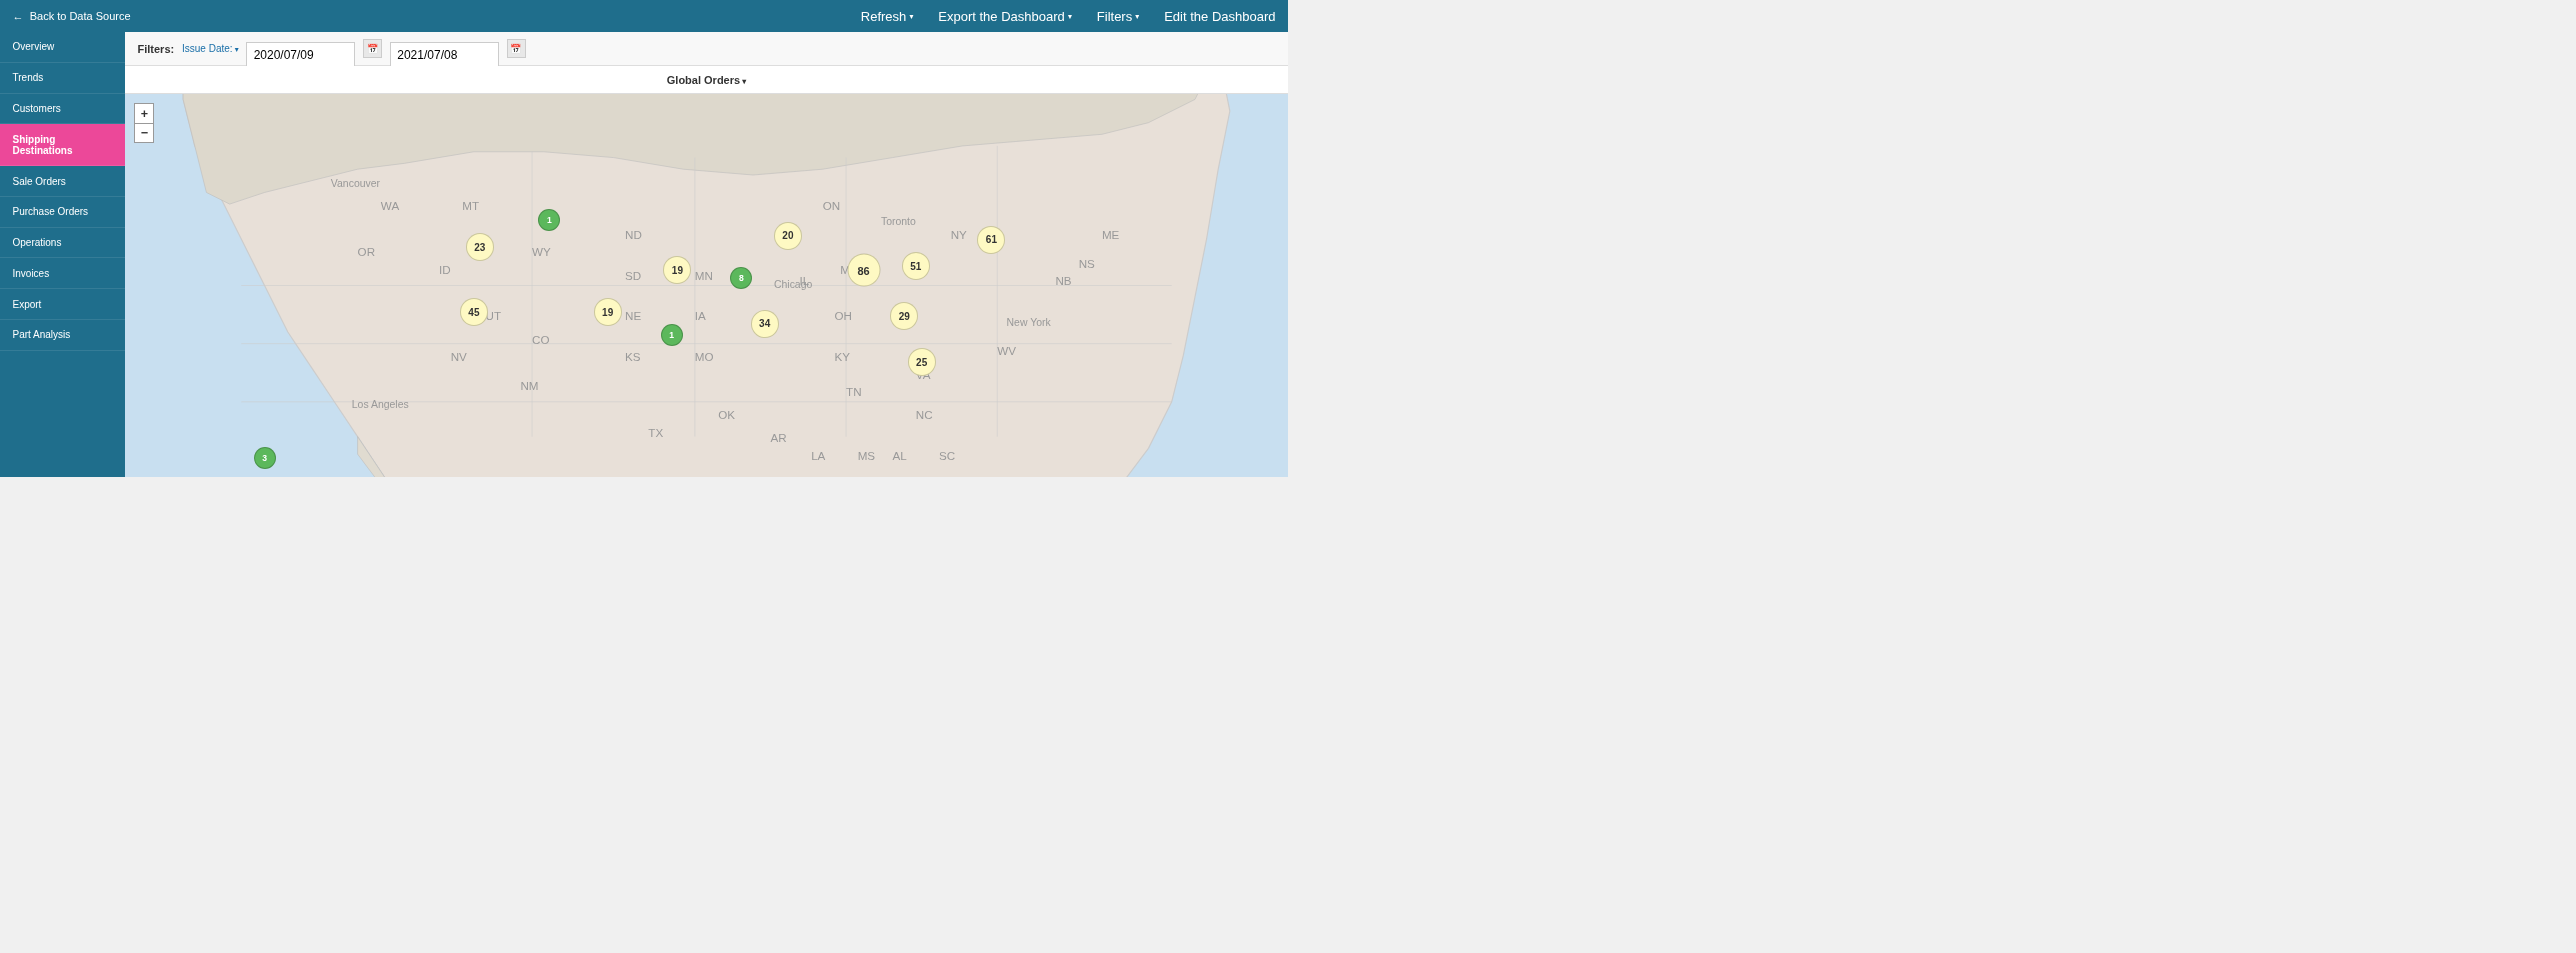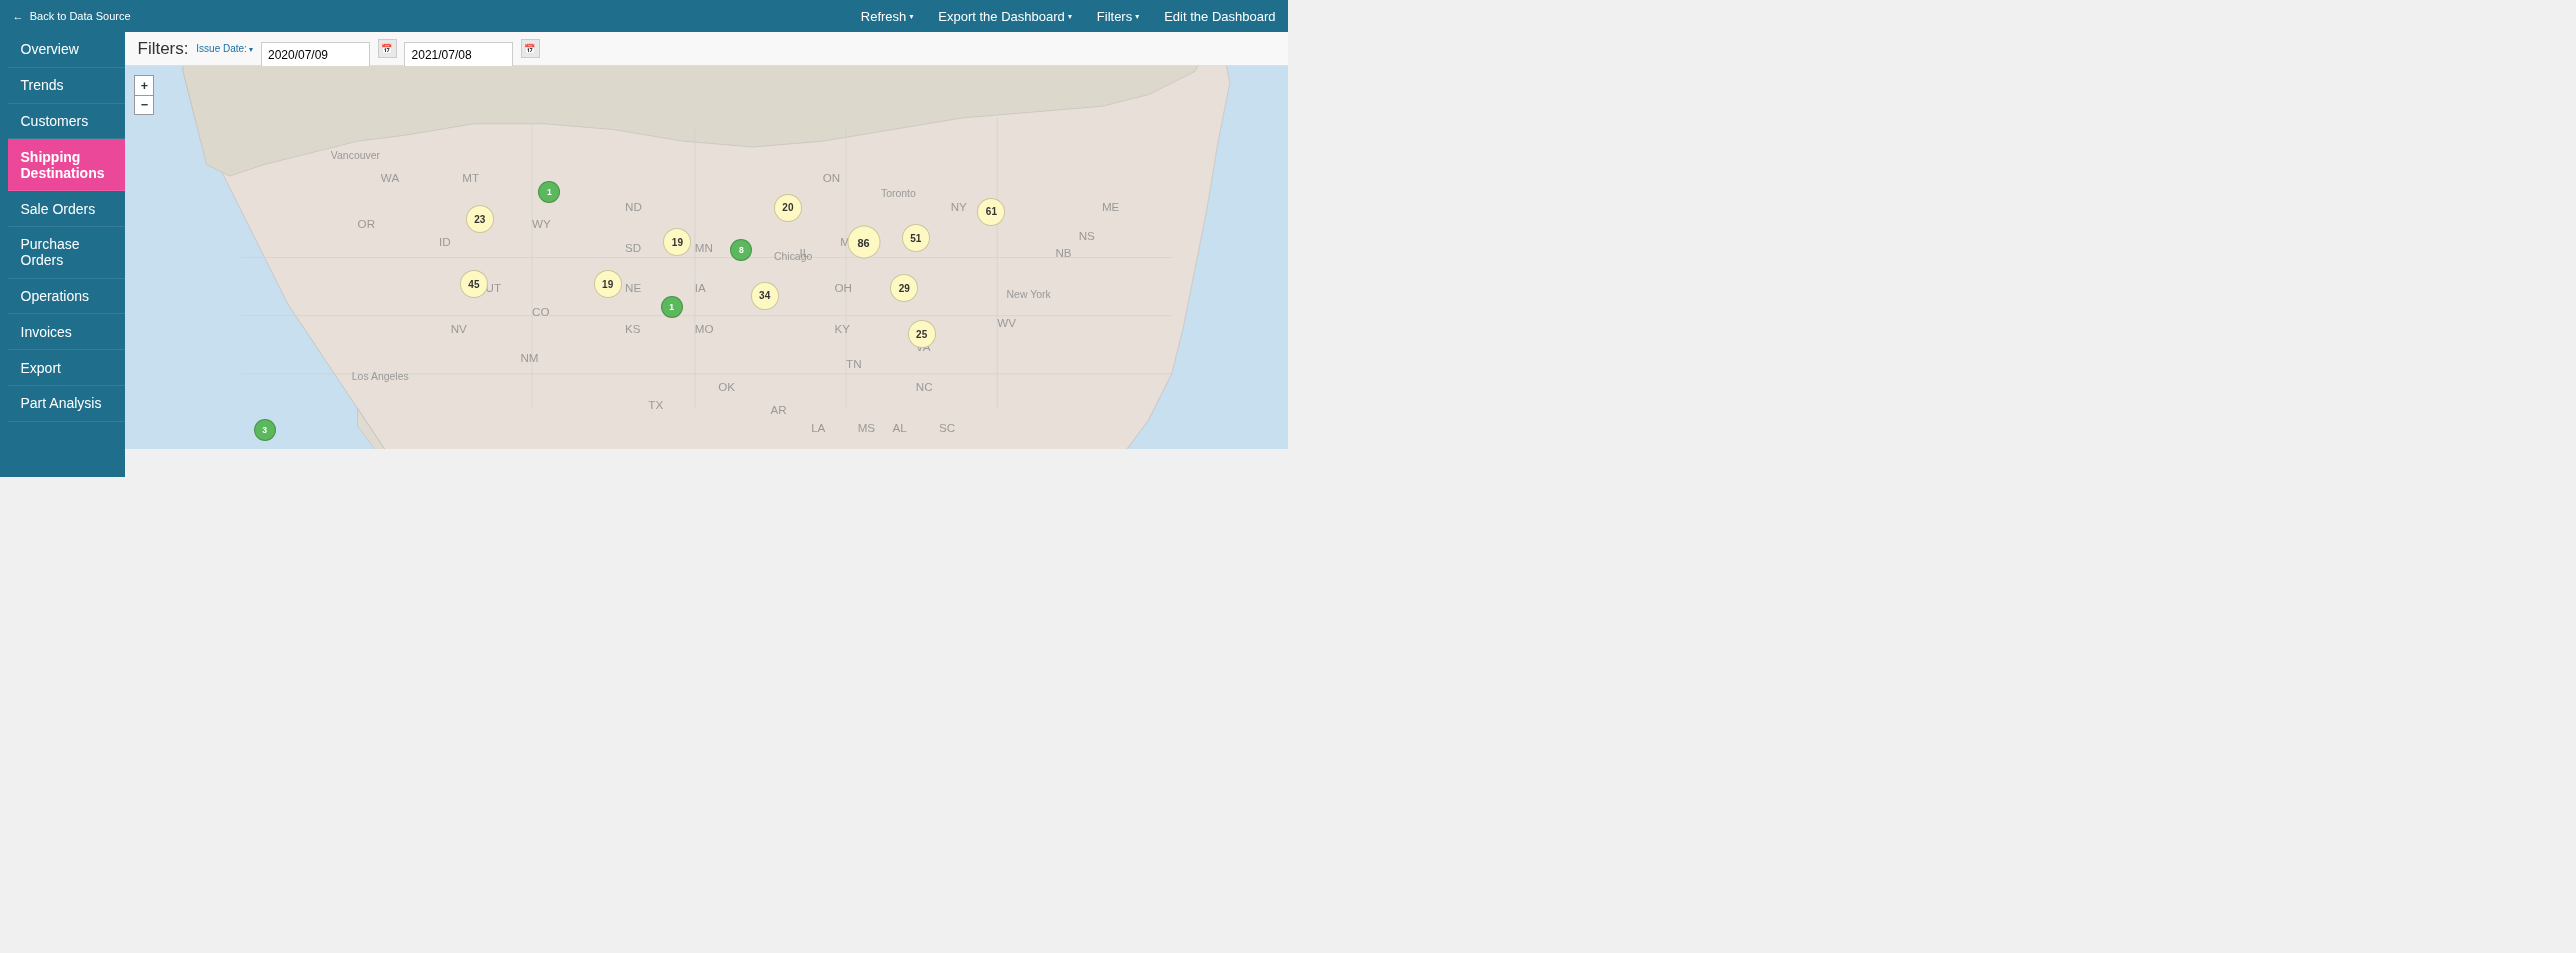--- a/index.html
+++ b/index.html
@@ -45,24 +45,23 @@
     .sidebar {
       width: 125px;
       background: #1f6e8c;
       color: white;
       flex-shrink: 0;
       display: flex;
       flex-direction: column;
     }
     .sidebar-item {
       padding: 9.4px 12.5px;
-      font-size: 14px;
+      font-size: 10px;
       cursor: pointer;
       border-bottom: 0.8px solid rgba(255,255,255,0.1);
-      margin-left: 8px;
     }
     .sidebar-item.active {
       background: #ec4899;
       font-weight: bold;
     }
 
     
     .content-area {
       flex: 1;
       display: flex;
@@ -74,22 +73,22 @@
     .filter-bar {
       background: #f8f8f8;
       padding: 9.4px 12.5px;
       display: flex;
       align-items: center;
       gap: 7.8px;
       border-bottom: 0.8px solid #ddd;
       height: 34px;
     }
     .filter-label {
-      font-size: 17px;
-      font-weight: normal;
+      font-size: 11px;
+      font-weight: bold;
       color: #333;
     }
     .filter-date-label {
       font-size: 10px;
       color: #1a6fa8;
       cursor: pointer;
     }
     .filter-input {
       border: 0.8px solid #ccc;
       padding: 3.1px 6.2px;
@@ -235,20 +234,23 @@
     <div class="filter-bar">
       <span class="filter-label">Filters:</span>
       <span class="filter-date-label dropdown-arrow">Issue Date:</span>
       <input class="filter-input" type="text" value="2020/07/09" style="">
       <div class="cal-icon">📅</div>
       <input class="filter-input" type="text" value="2021/07/08" style="">
       <div class="cal-icon">📅</div>
     </div>
 
     <div class="map-container">
+      <div class="map-header">
+        <span class="dropdown-arrow">Global Orders</span>
+      </div>
       <div class="map-body">
 
         <svg class="map-svg" viewBox="0 0 1000 600" xmlns="http://www.w3.org/2000/svg" preserveAspectRatio="xMidYMid slice">
 
           <rect width="1000" height="600" fill="#c8dff0"></rect>
 
           <path d="M80,20 L180,10 L260,20 L340,15 L420,25 L500,20 L560,30 L620,25 L700,15 L760,20 L820,30 L860,20 L900,30 L920,60 L940,100 L950,150 L940,200 L930,260 L920,310 L910,360 L900,400 L880,440 L850,480 L820,510 L780,530 L750,545 L700,555 L650,560 L600,555 L550,545 L500,535 L450,540 L400,545 L350,540 L300,530 L260,510 L240,490 L220,460 L200,430 L180,400 L160,370 L140,340 L120,300 L100,260 L80,220 L60,180 L50,140 L50,100 L60,60 Z" fill="#e8e0d8" stroke="#ccc" stroke-width="1"></path>
 
           <path d="M80,20 L180,10 L260,20 L340,15 L420,25 L500,20 L560,30 L700,15 L760,20 L820,30 L900,30 L920,60 L940,100 L920,140 L880,160 L840,170 L780,175 L720,180 L660,190 L600,200 L540,205 L480,200 L420,190 L360,185 L300,185 L240,195 L200,200 L160,210 L120,220 L90,230 L70,220 L60,180 L50,140 L50,100 L60,60 Z" fill="#ddd8cc" stroke="#bbb" stroke-width="0.5"></path>
 

